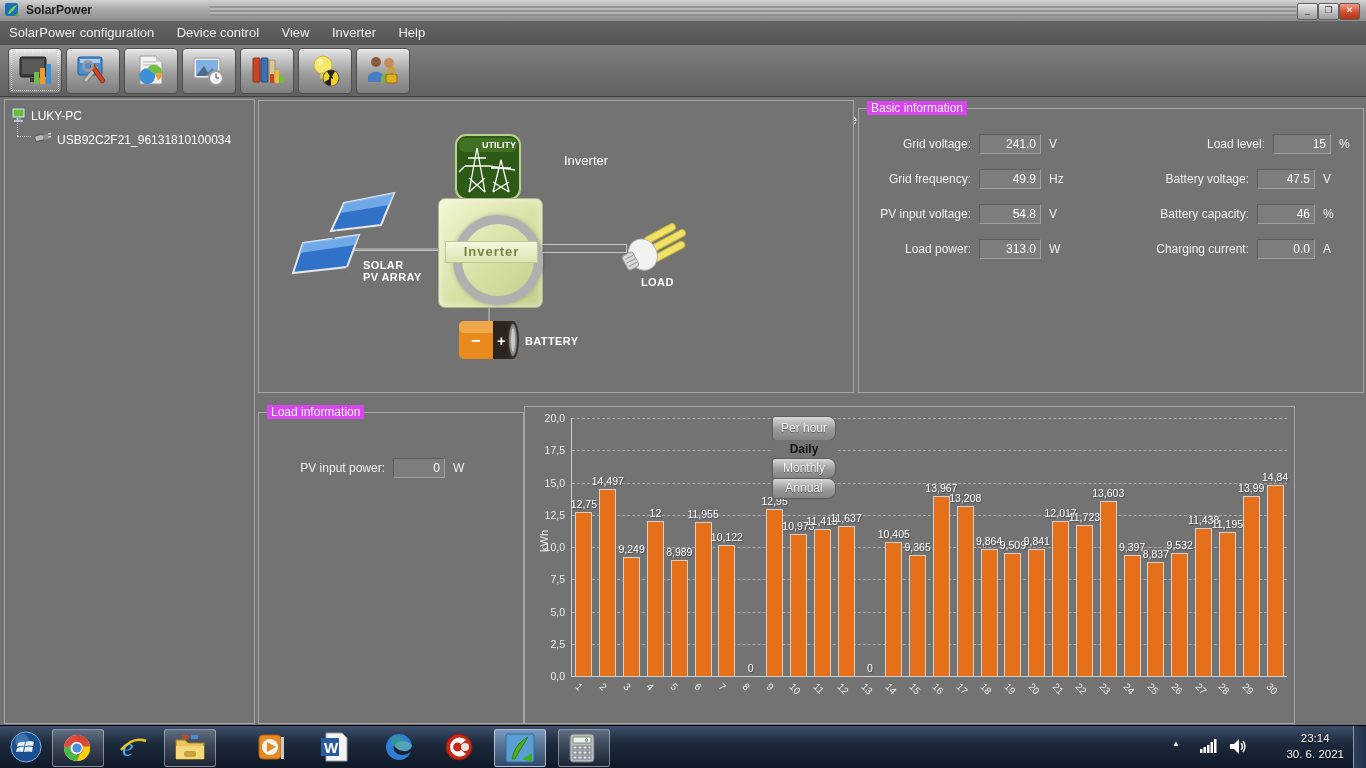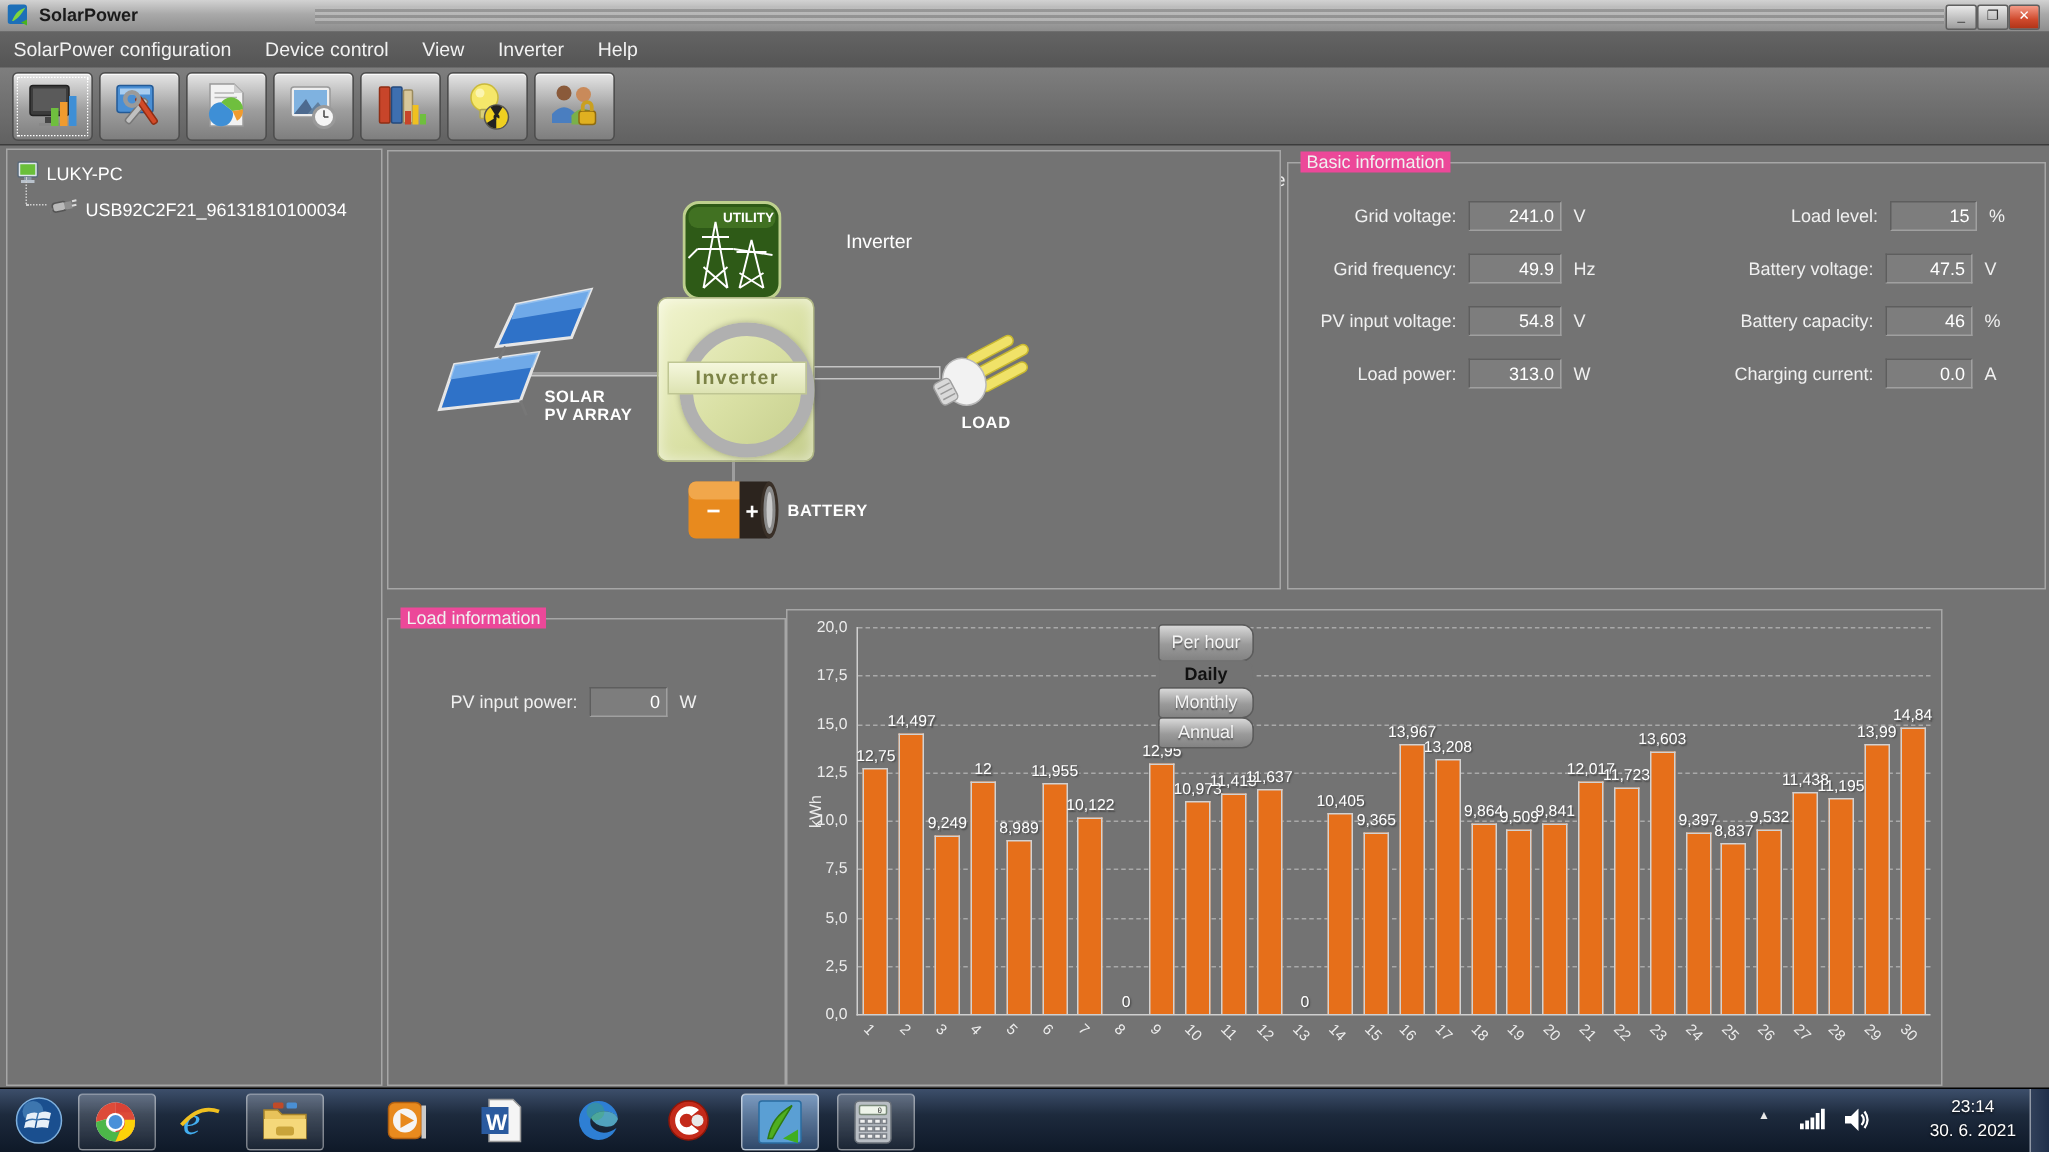--- a/index.html
+++ b/index.html
@@ -23,21 +23,21 @@
     background:linear-gradient(#7e7e7e,#616161);border-bottom:1px solid #3c3c3c;}
   .toolbtn{position:absolute;top:3px;width:52px;height:44px;border-radius:4px;
     border:1px solid #4e4e4e;background:linear-gradient(#e6e6e6,#9e9e9e 55%,#7e7e7e);
     box-shadow:inset 0 1px 0 rgba(255,255,255,.8);}
   .toolbtn.sel{outline:1px dotted #fff;outline-offset:-4px;}
   .toolbtn svg{position:absolute;left:9px;top:5px;}
   #statusline{position:absolute;left:424px;top:68px;font-size:12px;color:#ececec;}
   #statusline span{margin-right:14px;}
   
   .panel{position:absolute;border:1px solid #a6a6a6;background:#737373;}
-  .gbox-title{position:absolute;top:-8px;left:8px;background:#ec4899;padding:0 4px;
+  .gbox-title{position:absolute;top:-8px;left:8px;background:#d946ef;padding:0 4px;
     font-size:12px;color:#f0f0f0;}
   
   #tree{left:4px;top:99px;width:249px;height:623px;}
   .tree-row{position:absolute;color:#fff;font-size:12px;}
   
   .frow{position:absolute;height:20px;font-size:12px;color:#f0f0f0;}
   .flabel{display:inline-block;text-align:right;vertical-align:top;padding-top:3px;}
   .fbox{display:inline-block;background:#7d7d7d;border:1px solid #a0a0a0;border-top-color:#5e5e5e;border-left-color:#5e5e5e;
     height:18px;line-height:18px;text-align:right;padding:0 4px;color:#fff;margin:0 8px 0 8px;}
   .funit{display:inline-block;padding-top:3px;}
@@ -285,21 +285,21 @@
 </div>
 
 <div class="panel" style="left:858px;top:108px;width:504px;height:283px">
   <div class="gbox-title">Basic information</div>
 
   <div class="frow" style="left:0;top:25px"><span class="flabel" style="width:112px">Grid voltage:</span><span class="fbox" style="width:52px">241.0</span><span class="funit">V</span></div>
   <div class="frow" style="left:0;top:60px"><span class="flabel" style="width:112px">Grid frequency:</span><span class="fbox" style="width:52px">49.9</span><span class="funit">Hz</span></div>
   <div class="frow" style="left:0;top:95px"><span class="flabel" style="width:112px">PV input voltage:</span><span class="fbox" style="width:52px">54.8</span><span class="funit">V</span></div>
   <div class="frow" style="left:0;top:130px"><span class="flabel" style="width:112px">Load power:</span><span class="fbox" style="width:52px">313.0</span><span class="funit">W</span></div>
 
-  <div class="frow" style="left:273px;top:25px"><span class="flabel" style="width:120px">Load level:</span><span class="fbox" style="width:48px">15</span><span class="funit">%</span></div>
+  <div class="frow" style="left:286px;top:25px"><span class="flabel" style="width:120px">Load level:</span><span class="fbox" style="width:48px">15</span><span class="funit">%</span></div>
   <div class="frow" style="left:270px;top:60px"><span class="flabel" style="width:120px">Battery voltage:</span><span class="fbox" style="width:48px">47.5</span><span class="funit">V</span></div>
   <div class="frow" style="left:270px;top:95px"><span class="flabel" style="width:120px">Battery capacity:</span><span class="fbox" style="width:48px">46</span><span class="funit">%</span></div>
   <div class="frow" style="left:270px;top:130px"><span class="flabel" style="width:120px">Charging current:</span><span class="fbox" style="width:48px">0.0</span><span class="funit">A</span></div>
 </div>
 
 <div id="splitter">
   <i></i><i></i><i></i><i></i><i></i><i></i><i></i><i></i>
 </div>
 
 <div class="panel" style="left:258px;top:412px;width:264px;height:310px">

